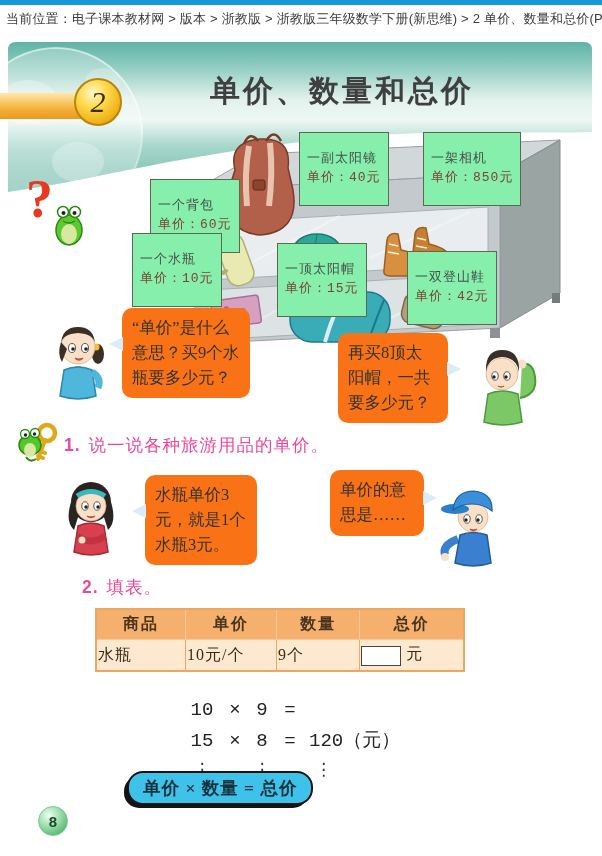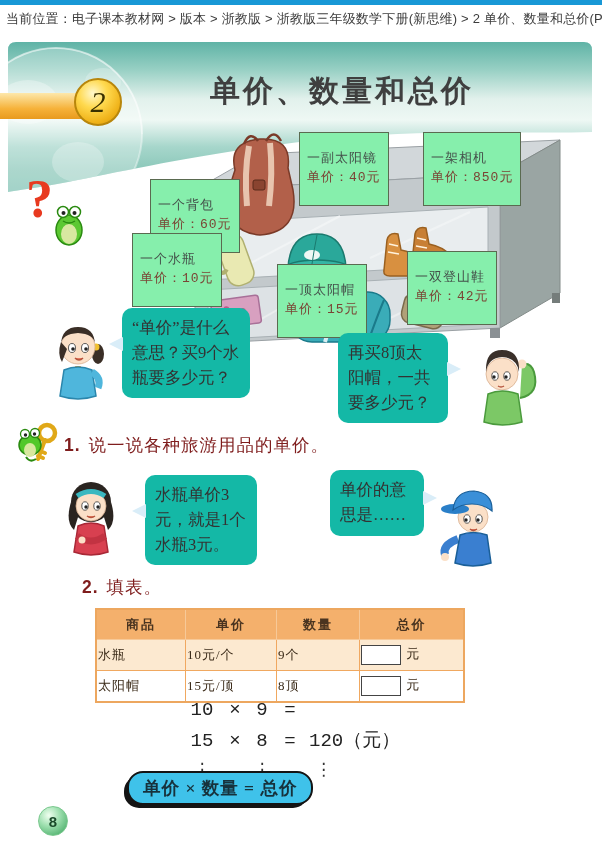--- a/index.html
+++ b/index.html
@@ -45,47 +45,47 @@
     position:absolute;background:#86efac;border:1.5px solid #5a6a50;
     padding:17px 7px;font-size:13px;line-height:1.45;letter-spacing:1px;
     font-family:Liberation Mono, monospace;white-space:nowrap;
   }
   .tag .t-name{color:#44504a;}
   .tag .t-price{color:#7a4434;}
   .stem{position:absolute;width:5px;height:14px;background:#cfe3c4;border:1px solid #5a6a50;}
 
   
   .bubble{
-    position:absolute;background:#14b8a6;border-radius:10px;padding:8px 10px;
+    position:absolute;background:#f97316;border-radius:10px;padding:8px 10px;
     font-family:"Liberation Serif","DejaVu Serif",serif;
     font-size:16.5px;line-height:1.5;color:#333;
   }
   .bubble::after{content:"";position:absolute;top:32%;}
   .tail-left::after{
     left:-13px;border-top:7px solid transparent;border-bottom:7px solid transparent;
     border-right:14px solid #d9edf8;
   }
   .tail-right::after{
     right:-13px;border-top:7px solid transparent;border-bottom:7px solid transparent;
     border-left:14px solid #d9edf8;
   }
 
   .character{position:absolute;}
 
   
   .ex-line{
     position:absolute;font-family:"Liberation Serif","DejaVu Serif",serif;
-    font-size:17.5px;color:#7f1d1d;letter-spacing:1px;
+    font-size:17.5px;color:#ec4899;letter-spacing:1px;
   }
   .ex-num{font-family:"Liberation Sans",sans-serif;font-weight:bold;margin-right:8px;}
 
   
   #price-table{
     position:absolute;left:95px;top:608px;width:370px;border-collapse:collapse;
-    font-family:"Liberation Serif","DejaVu Serif",serif;font-size:13px;color:#3a2a18;
+    font-family:"Liberation Serif","DejaVu Serif",serif;font-size:16px;color:#3a2a18;
     border:2px solid #eda75f;
   }
   #price-table th{
     background:#f4b06c;border:1px solid #f7c998;height:27px;font-weight:bold;
     color:#4a3420;letter-spacing:2px;
   }
   #price-table td{border:1px solid #f0a860;height:28px;letter-spacing:1px;}
   #price-table tr.row-odd td{background:#fce9d0;}
   #price-table tr.row-even td{background:#ffffff;}
   .blank-box{
@@ -257,21 +257,21 @@
   <div class="t-price">单价：60元</div>
 </div>
 <div class="tag" style="left:299px;top:132px;">
   <div class="t-name">一副太阳镜</div>
   <div class="t-price">单价：40元</div>
 </div>
 <div class="tag" style="left:423px;top:132px;">
   <div class="t-name">一架相机</div>
   <div class="t-price">单价：850元</div>
 </div>
-<div class="tag" style="left:277px;top:243px;margin-top:21px;">
+<div class="tag" style="left:277px;top:243px;">
   <div class="t-name">一顶太阳帽</div>
   <div class="t-price">单价：15元</div>
 </div>
 <div class="tag" style="left:407px;top:251px;">
   <div class="t-name">一双登山鞋</div>
   <div class="t-price">单价：42元</div>
 </div>
 <div class="tag" style="left:132px;top:233px;">
   <div class="t-name">一个水瓶</div>
   <div class="t-price">单价：10元</div>
@@ -368,26 +368,20 @@
       <tr>
     <th style="width:90px">商品</th>
     <th style="width:92px">单价</th>
     <th style="width:84px">数量</th>
     <th style="width:104px">总价</th>
   </tr>
   <tr class="row-odd">
     <td>水瓶</td>
     <td>10元/个</td>
     <td>9个</td>
-    <td><span class="blank-box"></span><span>元</span></td>
-  </tr>
-  <tr class="row-even">
-    <td>太阳帽</td>
-    <td>15元/顶</td>
-    <td>8顶</td>
     <td><span class="blank-box"></span><span>元</span></td>
   </tr>
 </tbody>
   </table>
 
 <div id="equations">
   <div class="eq-row">
     <span>10</span>
       <span>×</span>
       <span>9</span>

